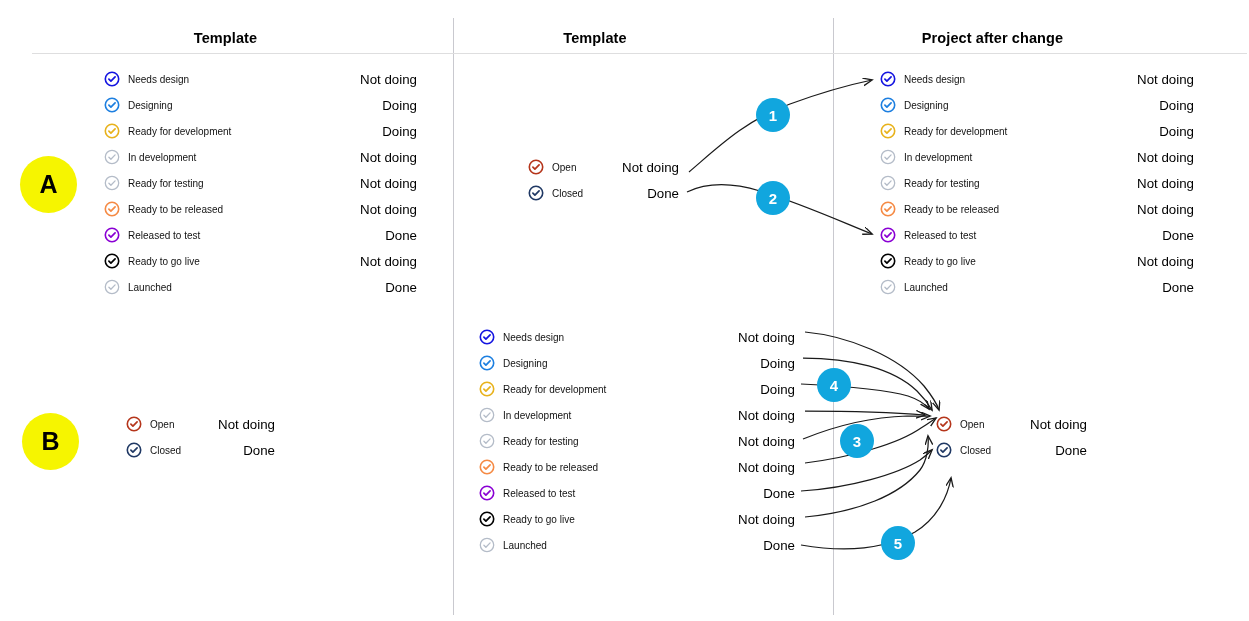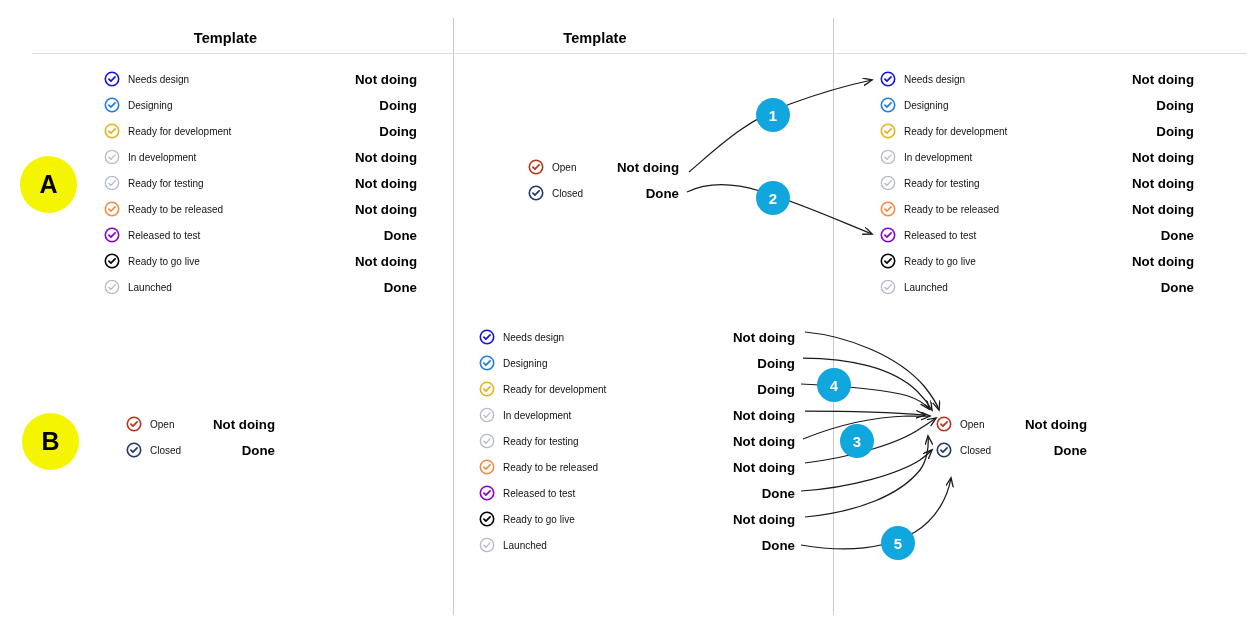--- a/index.html
+++ b/index.html
@@ -89,21 +89,21 @@
   .row .ico svg { display: block; }
   .row .name {
     font-size: 10px;
     color: #111;
     white-space: nowrap;
   }
   .row .status {
     position: absolute;
     right: 0;
     font-size: 13.3px;
-    font-weight: bold;
+    font-weight: normal;
     color: #000;
     white-space: nowrap;
   }
 
   
   .list.tpl-a     { left: 104px; top: 66px;  width: 313px; }
   .list.proj-a    { left: 528px; top: 154px; width: 151px; }
   .list.after-a   { left: 880px; top: 66px;  width: 314px; }
   .list.proj-b    { left: 479px; top: 324px; width: 316px; }
   .list.after-b   { left: 936px; top: 411px; width: 151px; }
@@ -143,20 +143,21 @@
 <body>
 
 <div id="stage">
 
   <div class="vline v1"></div>
   <div class="vline v2"></div>
   <div class="hrule"></div>
 
   <div class="col-head c1">Template</div>
   <div class="col-head c2">Template</div>
+  <div class="col-head c3">Project after change</div>
 
   <div class="marker m-a">
     <span>A</span>
   </div>
   <div class="marker m-b">
     <span>B</span>
   </div>
 
   <div class="list tpl-a">
       <div class="row">

